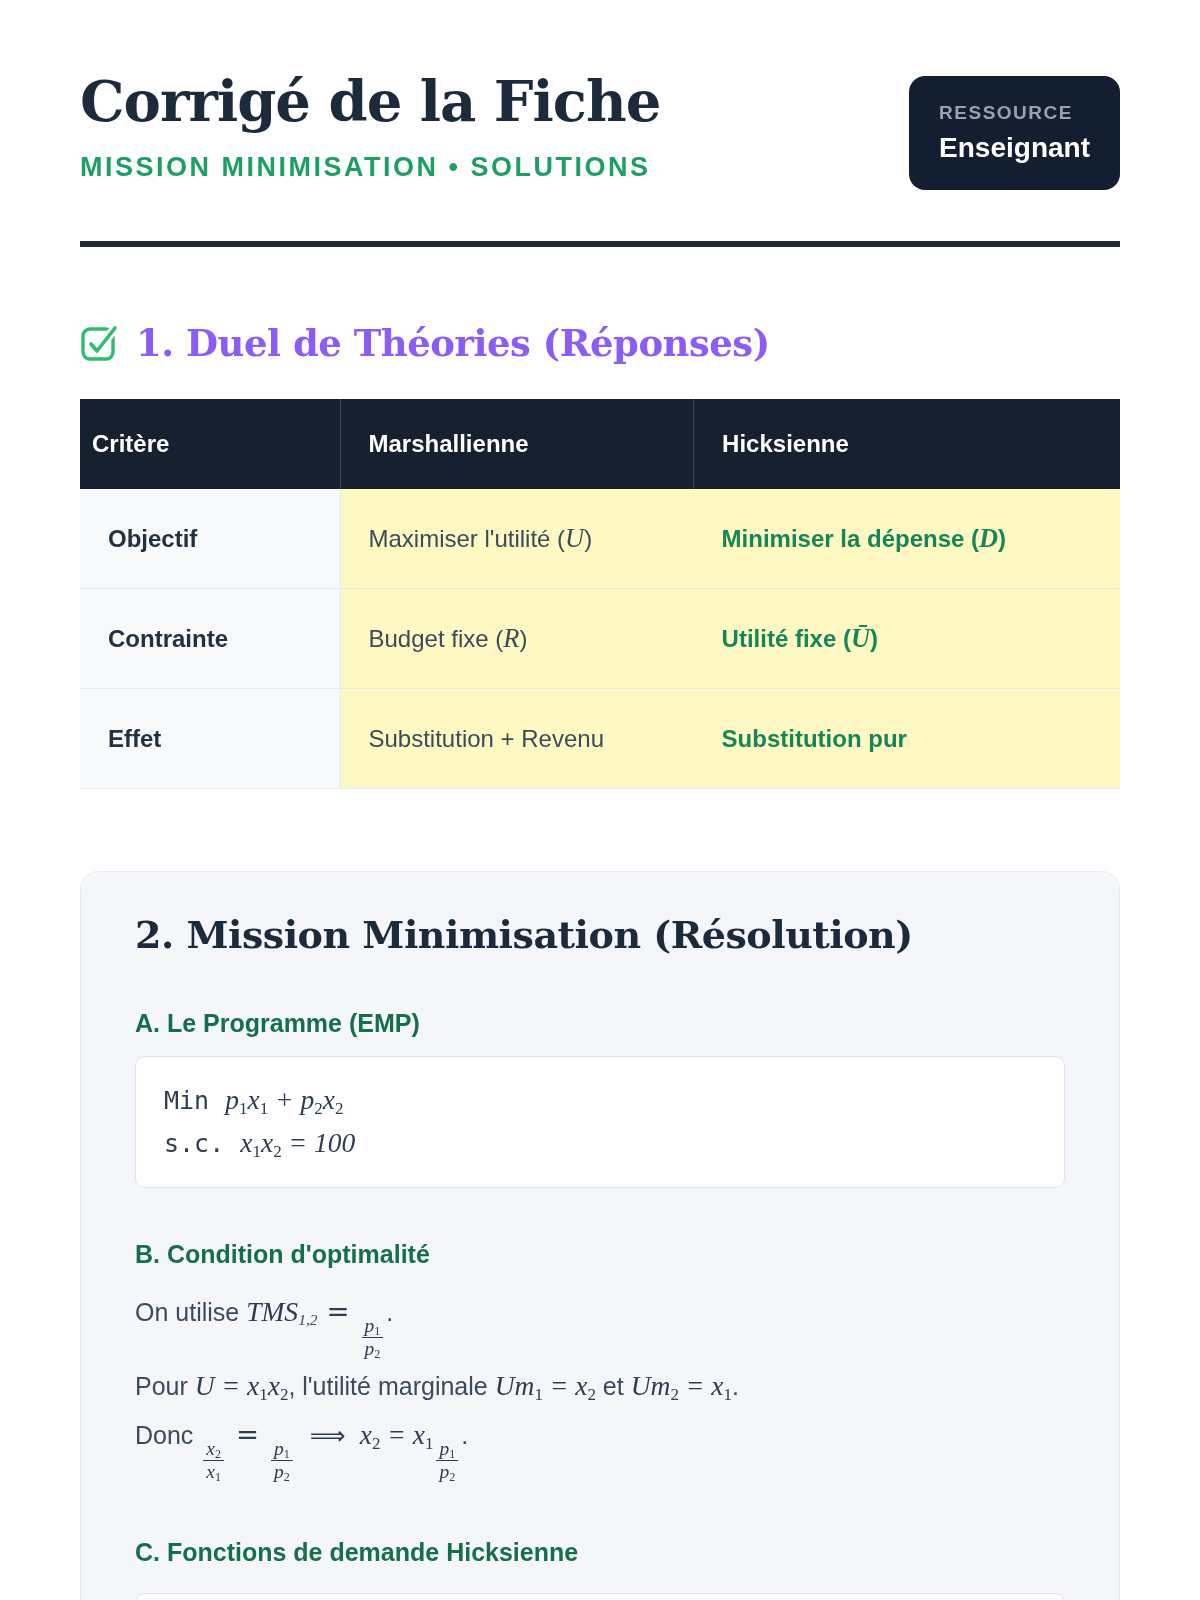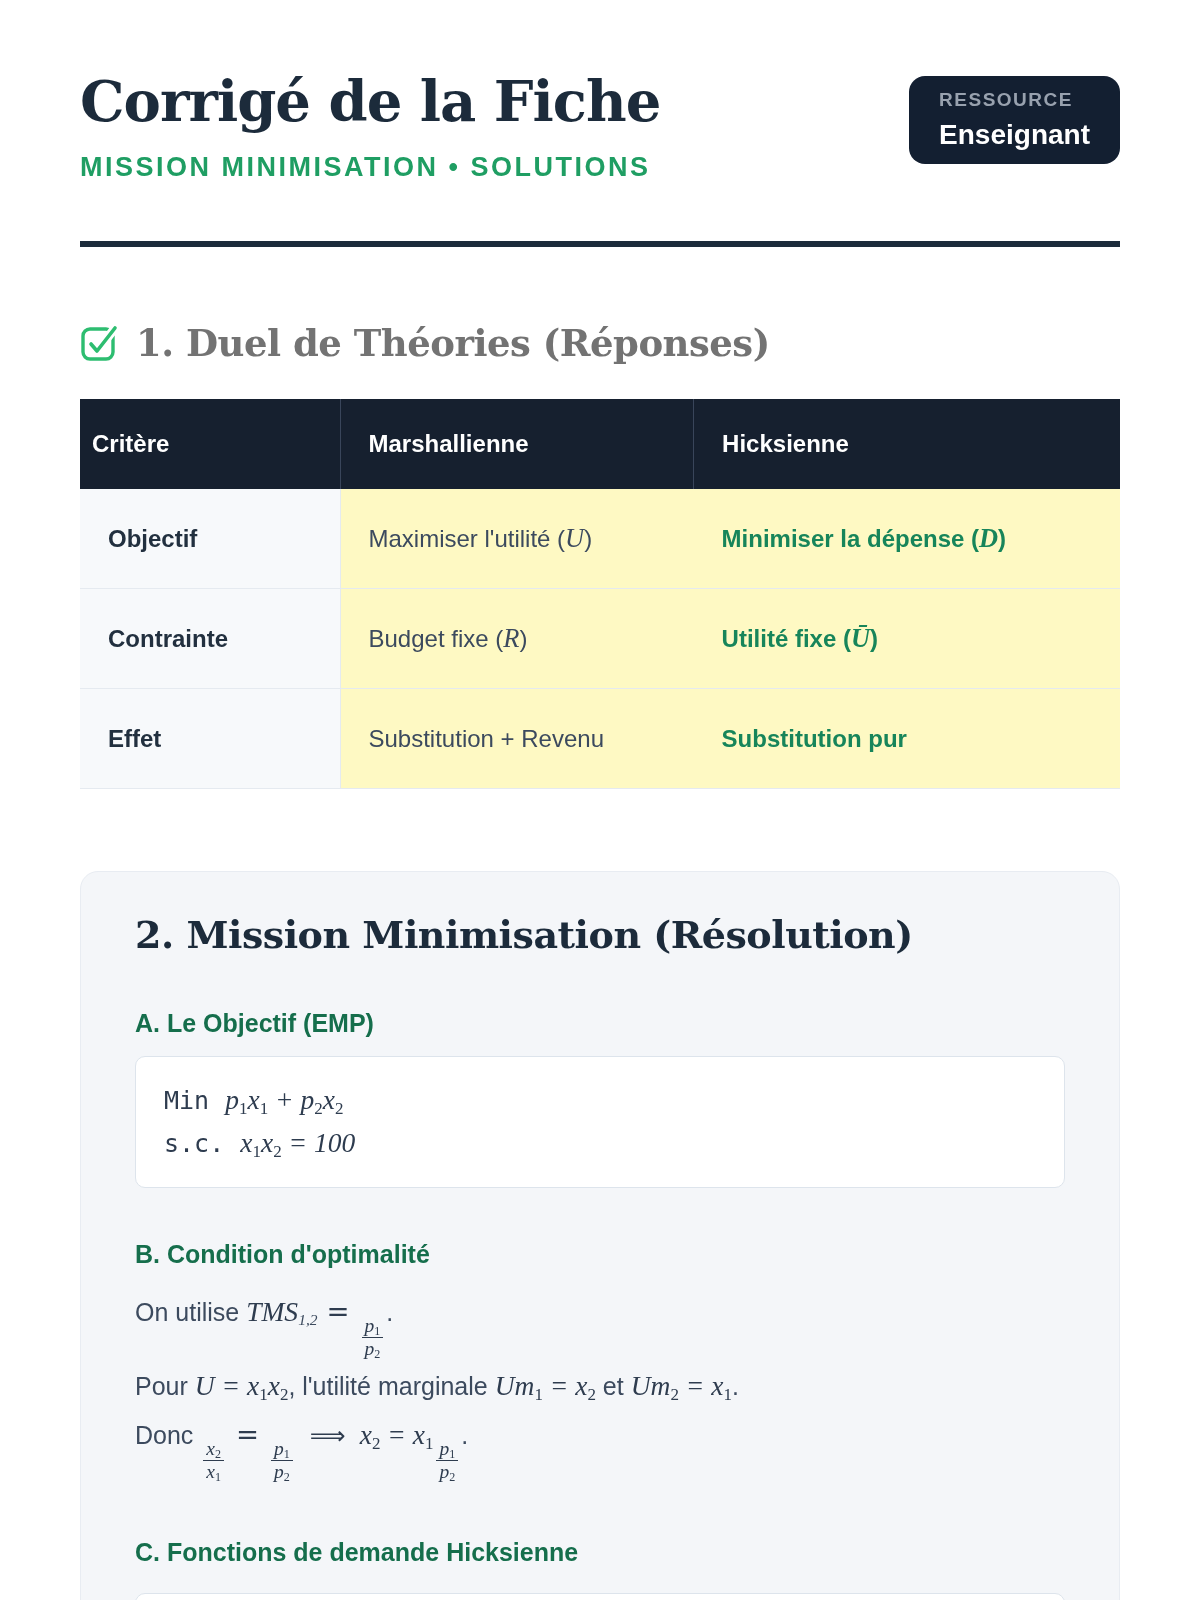--- a/index.html
+++ b/index.html
@@ -13,21 +13,21 @@
     font-family:"DejaVu Serif","Liberation Serif",serif;
     font-size:56px; font-weight:bold; color:#1c2b3b; line-height:1.18;
     letter-spacing:-1px;
   }
   .subtitle {
     margin-top:18px; color:#1f9e63; font-size:27px; font-weight:bold;
     letter-spacing:2.5px;
   }
   .badge {
     position:absolute; top:8px; right:0; background:#131f31;
-    border-radius:16px; padding:13px 30px; text-align:left;
+    border-radius:16px; padding:26px 30px; text-align:left;
   }
   .badge-label { color:#98a1ae; font-size:19px; font-weight:bold; letter-spacing:1.5px; line-height:1.2; }
   .badge-value { color:#ffffff; font-size:28px; font-weight:bold; margin-top:6px; line-height:1.2; }
   .rule { height:6px; background:#1c2b3b; margin-top:58px; }
 
   
   .m {
     font-family:"Liberation Serif","DejaVu Serif",serif;
     font-style:italic; font-size:1.1em;
   }
@@ -40,21 +40,21 @@
   }
   .frac .num { border-bottom:1.6px solid currentColor; padding:0 3px; }
   .frac .den { padding:0 3px; }
   .arrow { font-family:"DejaVu Sans",sans-serif; font-style:normal; margin:0 14px; color:#2e3c4f; }
 
   
   .sec1 { margin-top:74px; }
   .sec-heading {
     display:flex; align-items:center; gap:18px;
     font-family:"DejaVu Serif","Liberation Serif",serif;
-    font-size:37px; font-weight:bold; color:#737373; letter-spacing:-0.5px;
+    font-size:37px; font-weight:bold; color:#8b5cf6; letter-spacing:-0.5px;
   }
   .check-icon { flex:0 0 auto; }
 
   table { width:100%; border-collapse:collapse; margin-top:34px; }
   thead th {
     background:#16202f; color:#ffffff; font-size:24px; font-weight:bold;
     text-align:left; padding:31px 28px; vertical-align:middle;
   }
   thead th + th { border-left:1px solid #39455a; }
   th.col-crit { width:25%;padding-left:12px; } th.col-marsh { width:34%; } th.col-hicks { width:41%; }
@@ -140,21 +140,21 @@
           <td class="marsh"><span>Substitution + Revenu</span><span class="m"></span><span></span></td>
           <td class="hicks"><span>Substitution pur</span><span class="m"></span><span></span></td>
         </tr>
       </tbody>
     </table>
   </section>
 
   <section class="card">
     <h2 class="card-title">2. Mission Minimisation (Résolution)</h2>
 
-    <h3 class="green-h">A. Le Objectif (EMP)</h3>
+    <h3 class="green-h">A. Le Programme (EMP)</h3>
     <div class="codebox">
       <div class="codeline">
         <span class="mono">Min</span><span class="m">p<sub>1</sub>x<sub>1</sub> + p<sub>2</sub>x<sub>2</sub></span>
       </div>
       <div class="codeline">
         <span class="mono">s.c.</span><span class="m">x<sub>1</sub>x<sub>2</sub> = 100</span>
       </div>
     </div>
 
     <h3 class="green-h">B. Condition d'optimalité</h3>

